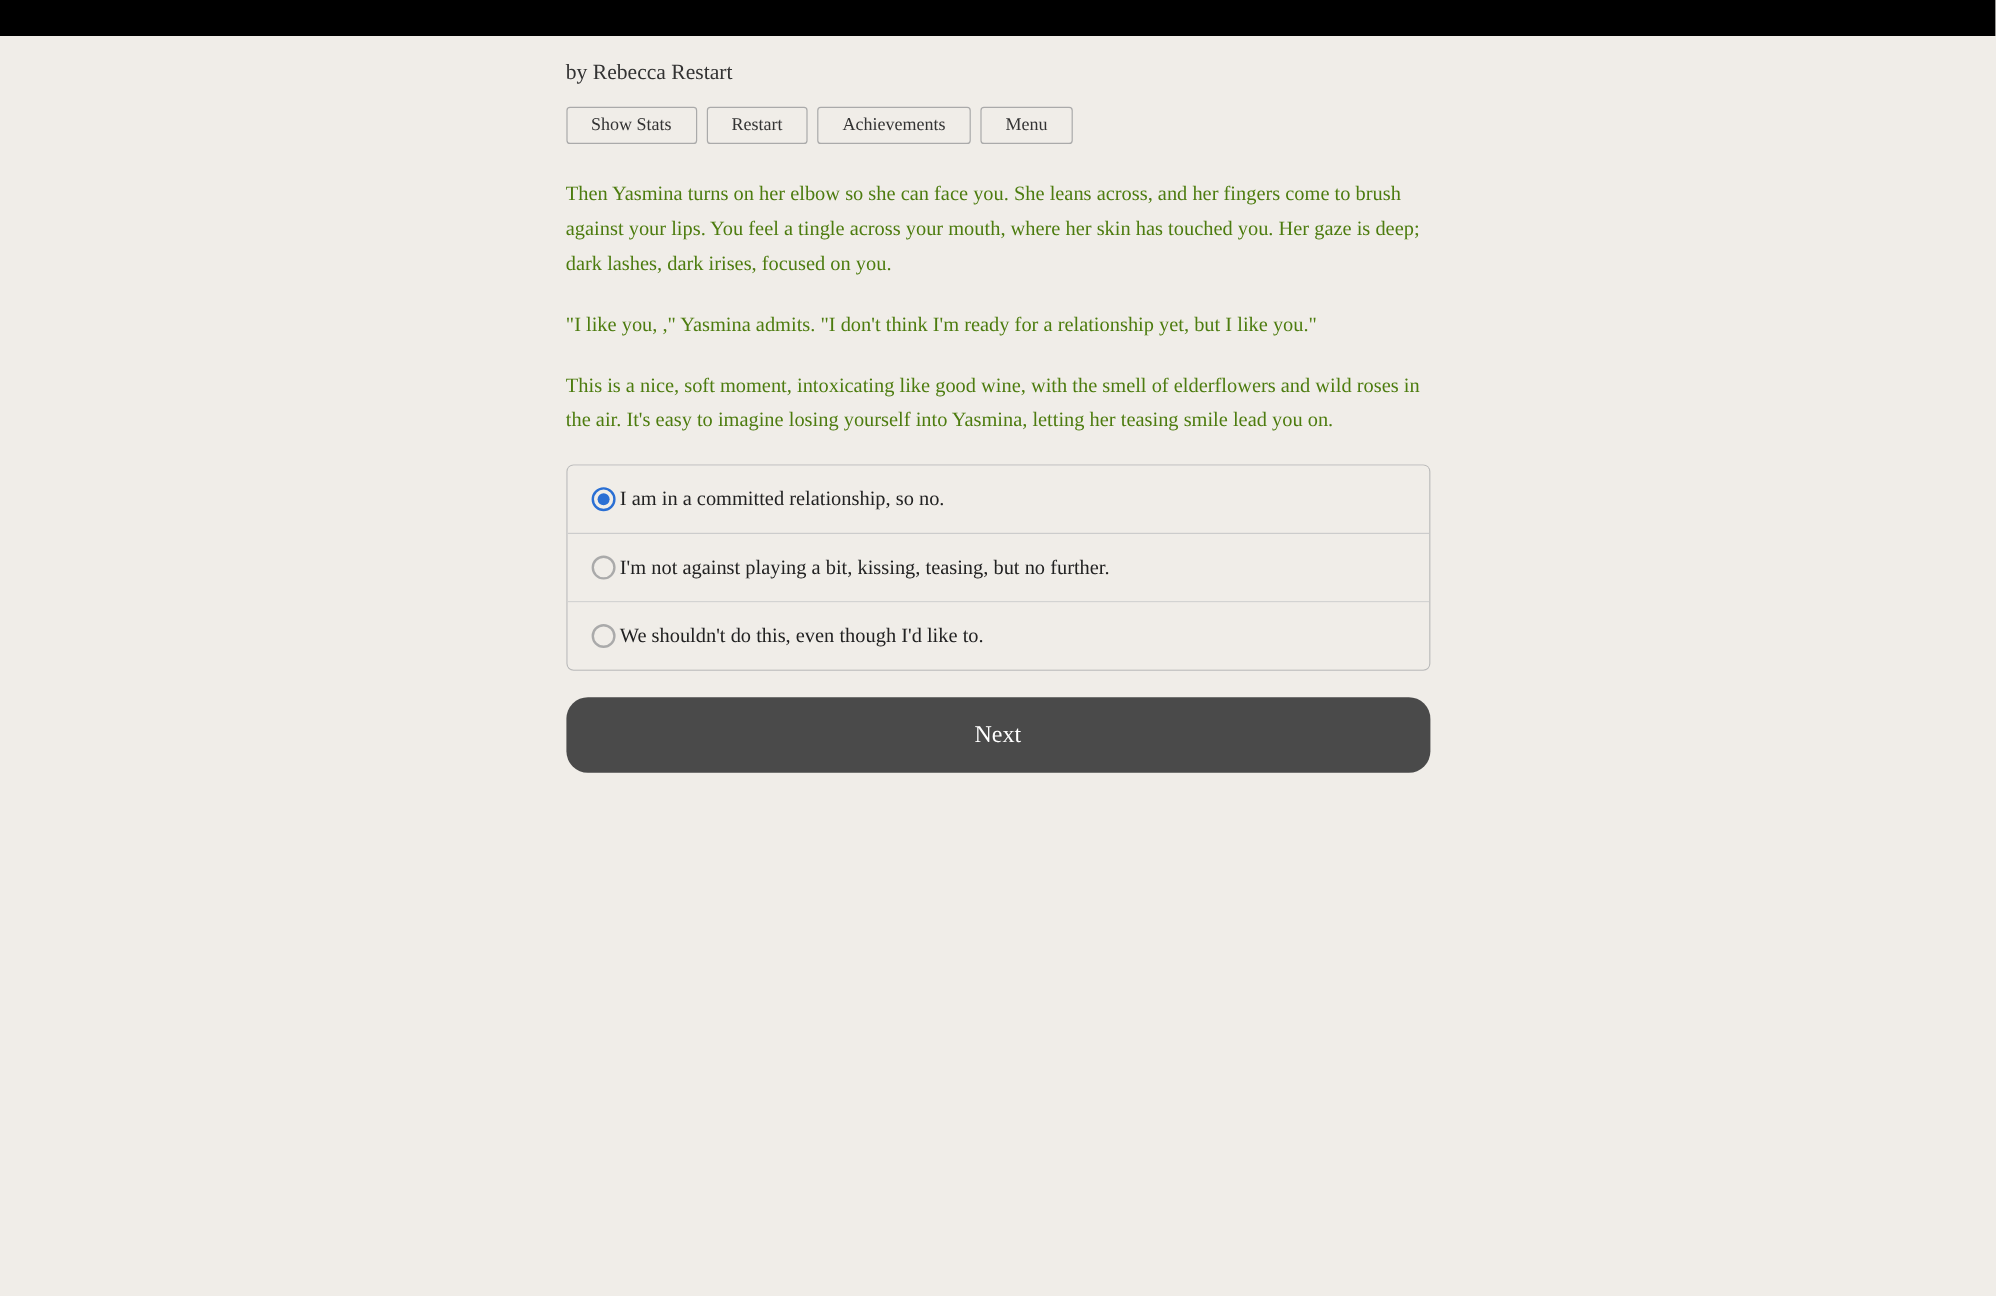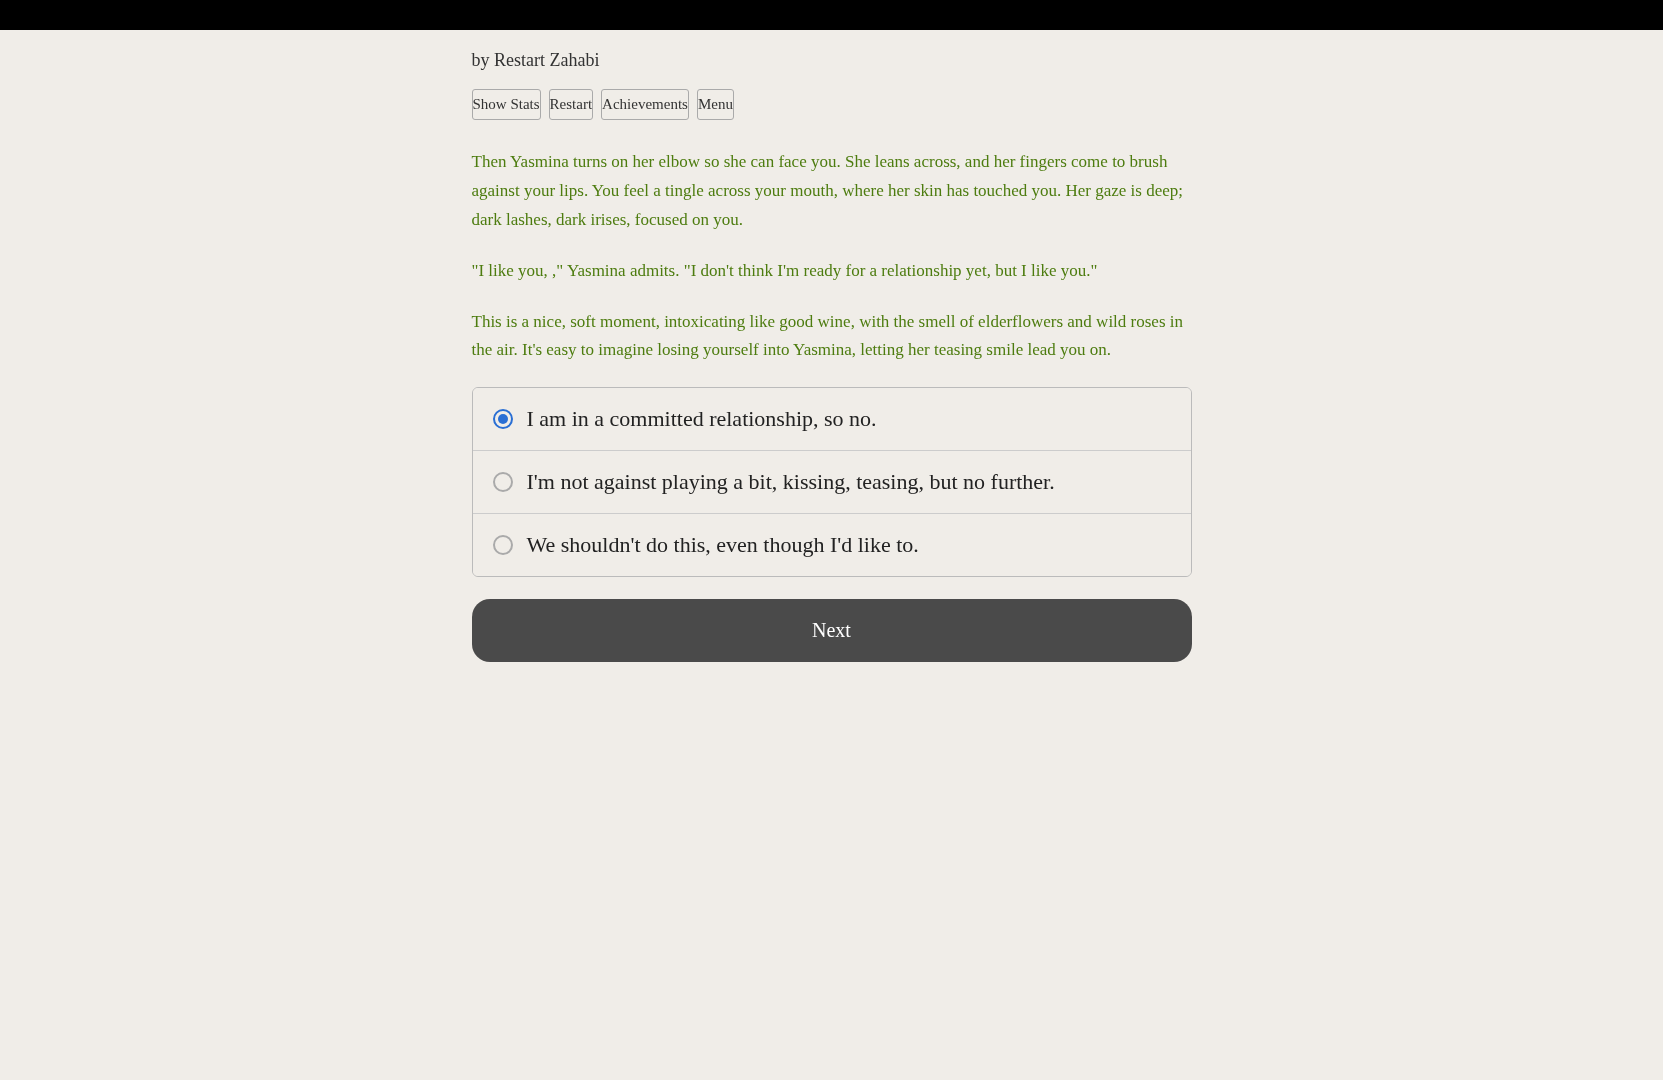--- a/index.html
+++ b/index.html
@@ -38,21 +38,21 @@
       display: flex;
       gap: 8px;
       margin-bottom: 28px;
       flex-wrap: wrap;
     }
 
     .toolbar-btn {
       border: 1.5px solid #aaa;
       background: #f0ede8;
       color: #333;
-      padding: 6px 0;
+      padding: 6px 20px;
       font-size: 15px;
       font-family: Georgia, serif;
       cursor: pointer;
       border-radius: 3px;
     }
 
     .narrative-text {
       font-size: 17px;
       line-height: 1.7;
       color: #4d7c0f;
@@ -67,24 +67,24 @@
       margin-bottom: 22px;
     }
 
     .choice-item {
       display: flex;
       align-items: center;
       padding: 18px 20px;
       border-bottom: 1px solid #ccc;
       background: #f0ede8;
       cursor: pointer;
-      font-size: 22px;
+      font-size: 17px;
       font-family: Georgia, serif;
       color: #222;
-      gap: 14px;
+      gap: 4px;
     }
 
     .choice-item:last-child {
       border-bottom: none;
     }
 
     .radio-circle {
       width: 20px;
       height: 20px;
       border-radius: 50%;
@@ -119,21 +119,21 @@
       text-align: center;
     }
   </style>
 </head>
 <body>
 
 <div class="top-bar"></div>
 
 <div class="content-wrapper">
 
-  <div class="author-line">by Restart Zahabi</div>
+  <div class="author-line">by Rebecca Restart</div>
 
   <div class="toolbar">
     <button class="toolbar-btn">Show Stats</button>
     <button class="toolbar-btn">Restart</button>
     <button class="toolbar-btn">Achievements</button>
     <button class="toolbar-btn">Menu</button>
   </div>
 
   <p class="narrative-text">Then Yasmina turns on her elbow so she can face you. She leans across, and her fingers come to brush against your lips. You feel a tingle across your mouth, where her skin has touched you. Her gaze is deep; dark lashes, dark irises, focused on you.</p>
   <p class="narrative-text">"I like you, ," Yasmina admits. "I don't think I'm ready for a relationship yet, but I like you."</p>

